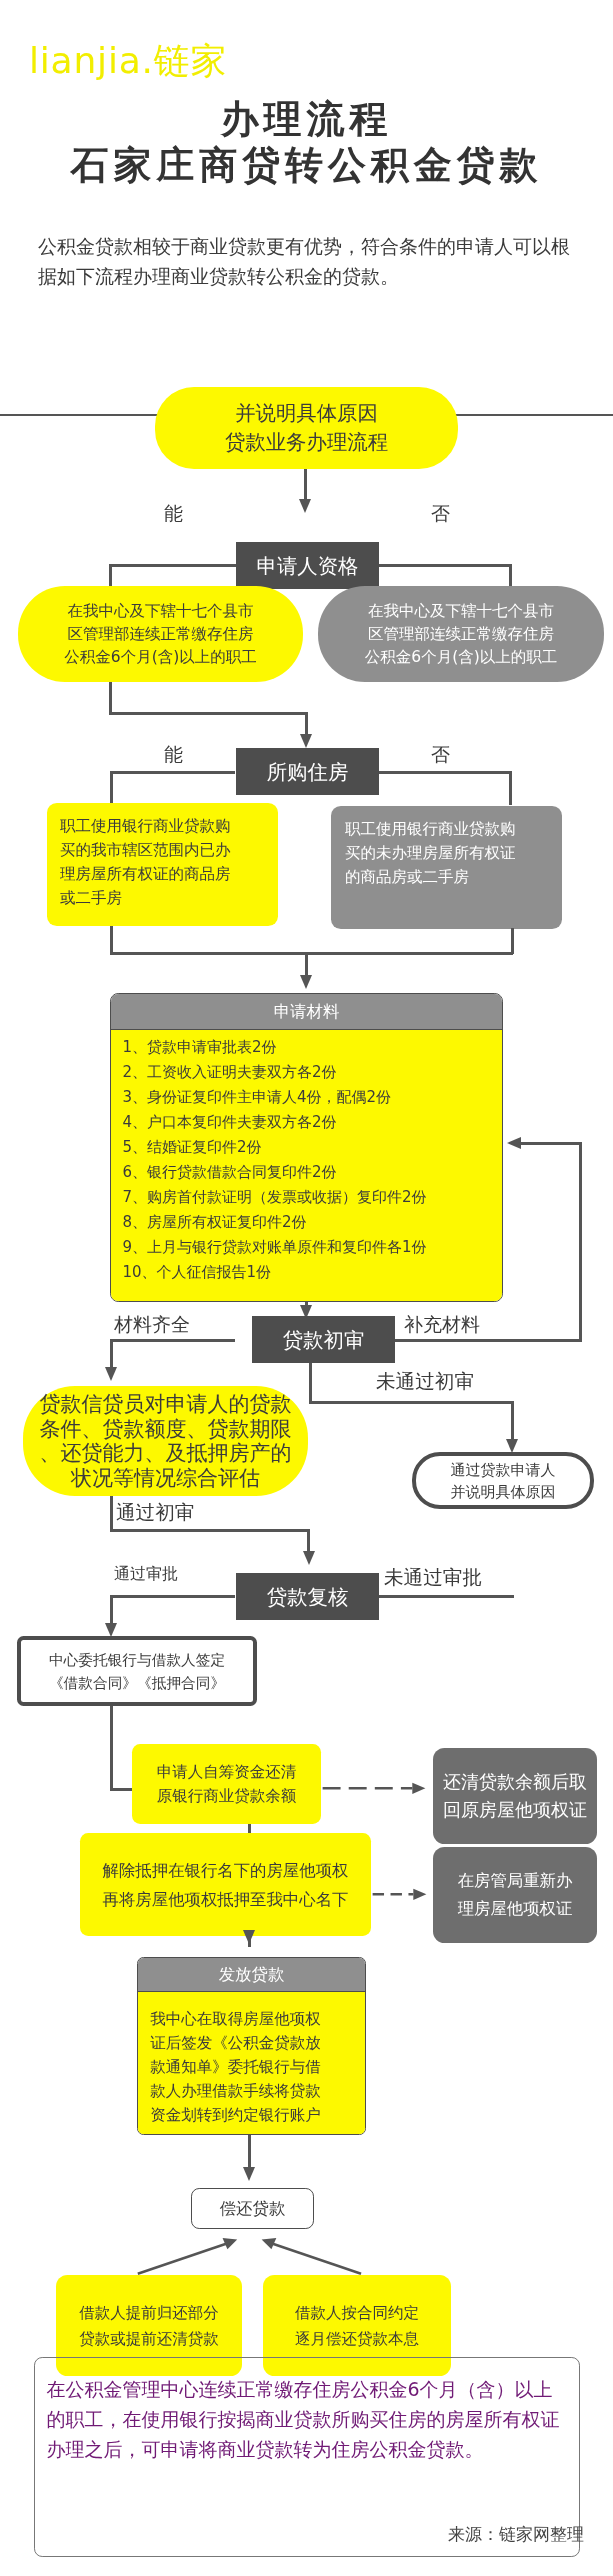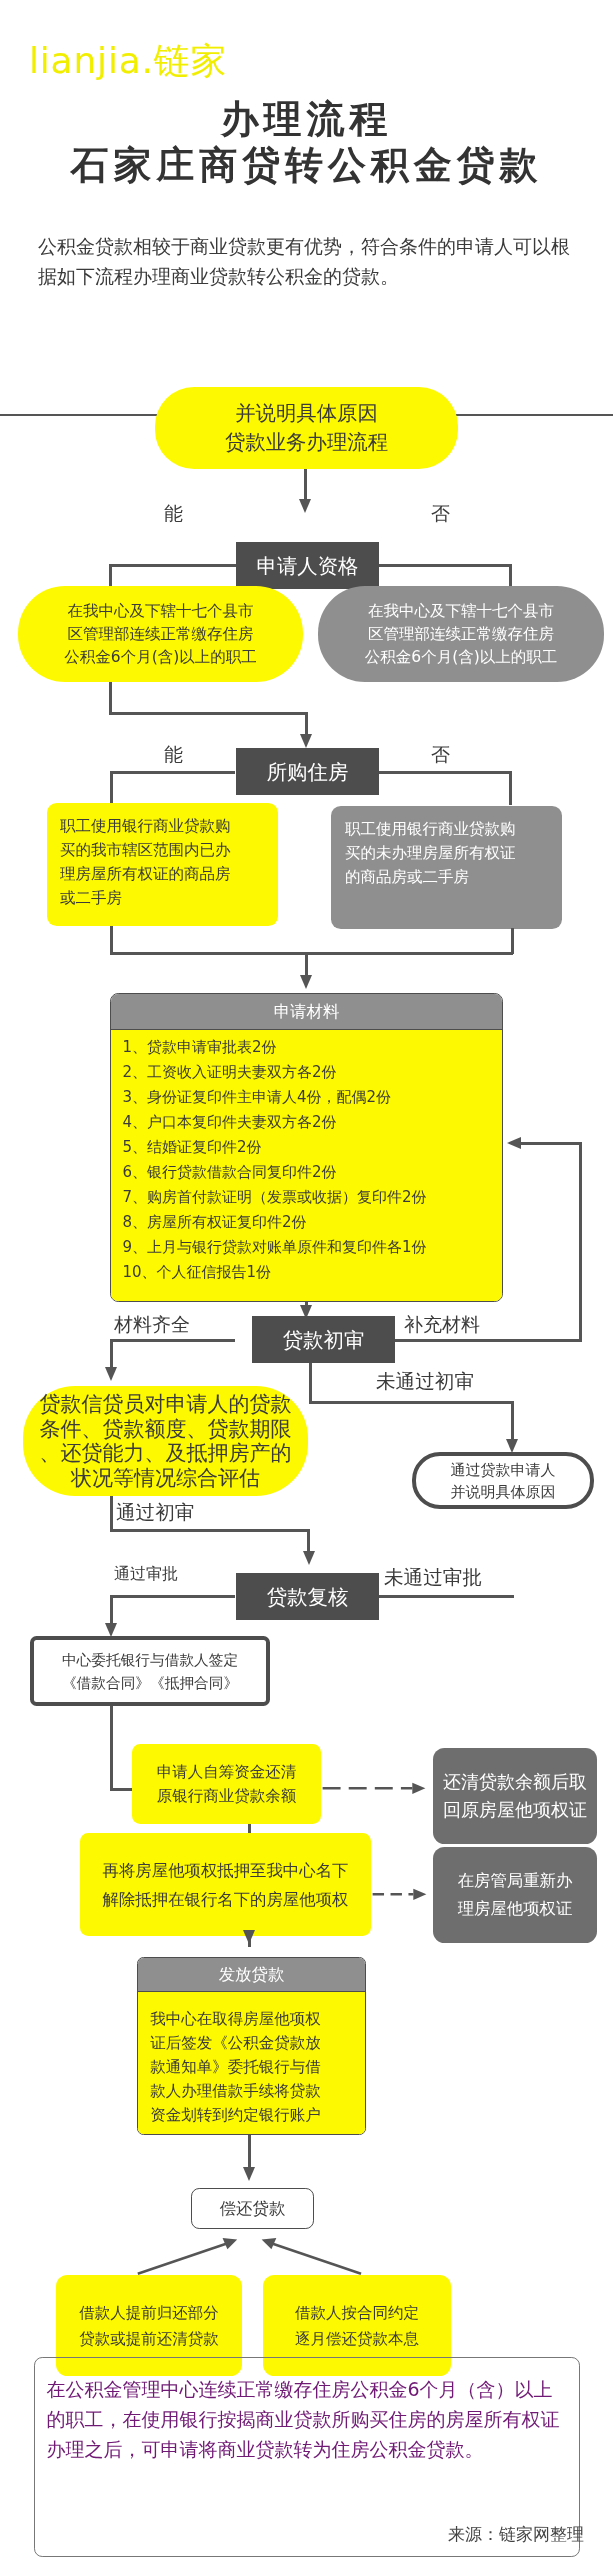--- a/index.html
+++ b/index.html
@@ -149,21 +149,21 @@
 <div class="abs arrow-down" style="left:303px;top:1551px;"></div>
 
 <div class="abs label" style="left:114px;top:1564px;font-size:16px;text-align:right;">通过审批</div>
 <div class="abs label" style="left:384px;top:1564px;font-size:19.6px;">未通过审批</div>
 <div class="abs darkbox center" style="left:236px;top:1573px;width:143px;height:47px;">贷款复核</div>
 <div class="abs hline" style="left:110px;top:1595px;width:125px;"></div>
 <div class="abs hline" style="left:379px;top:1595px;width:135px;"></div>
 <div class="abs vline" style="left:110px;top:1595px;height:31px;"></div>
 <div class="abs arrow-down" style="left:105px;top:1623px;"></div>
 
-<div class="abs center" style="left:30px;top:1636px;width:240px;height:70px;border:4.9px solid #4d4d4d;border-radius:6.5px;flex-direction:column;font-size:14.7px;line-height:23px;background:#fff;">
+<div class="abs center" style="left:17px;top:1636px;width:240px;height:70px;border:4.9px solid #4d4d4d;border-radius:6.5px;flex-direction:column;font-size:14.7px;line-height:23px;background:#fff;">
   <div>中心委托银行与借款人签定</div>
   <div>《借款合同》《抵押合同》</div>
 </div>
 
 <div class="abs vline" style="left:110px;top:1706px;height:83px;"></div>
 <div class="abs hline" style="left:110px;top:1788px;width:22px;"></div>
 
 <div class="abs yellow center" style="left:132px;top:1744px;width:189px;height:80px;border-radius:8.2px;flex-direction:column;font-size:15.5px;line-height:24.5px;">
   <div>申请人自筹资金还清</div>
   <div>原银行商业贷款余额</div>
@@ -174,22 +174,22 @@
   </svg>
 <div class="abs darkgrey center" style="left:433px;top:1748px;width:164px;height:96px;border-radius:11.4px;flex-direction:column;font-size:18px;line-height:28px;">
   <div>还清贷款余额后取</div>
   <div>回原房屋他项权证</div>
 </div>
 
 <div class="abs vline" style="left:248px;top:1824px;height:34px;"></div>
 <div class="abs arrow-down" style="left:243px;top:1855px;"></div>
 
 <div class="abs yellow center" style="left:80px;top:1833px;width:291px;height:103px;border-radius:8.2px;flex-direction:column;font-size:16.4px;line-height:29px;">
+  <div>解除抵押在银行名下的房屋他项权</div>
   <div>再将房屋他项权抵押至我中心名下</div>
-  <div>解除抵押在银行名下的房屋他项权</div>
 </div>
 <svg class="abs" style="left:371px;top:1887px" width="57" height="14.7" viewBox="0 0 70 18">
     <line x1="2" y1="9" x2="52" y2="9" stroke="#555" stroke-width="3" stroke-dasharray="14,8"></line>
     <polygon points="52,2 68,9 52,16" fill="#555"></polygon>
   </svg>
 <div class="abs darkgrey center" style="left:433px;top:1847px;width:164px;height:96px;border-radius:11.4px;flex-direction:column;font-size:16.4px;line-height:28px;">
   <div>在房管局重新办</div>
   <div>理房屋他项权证</div>
 </div>
 

